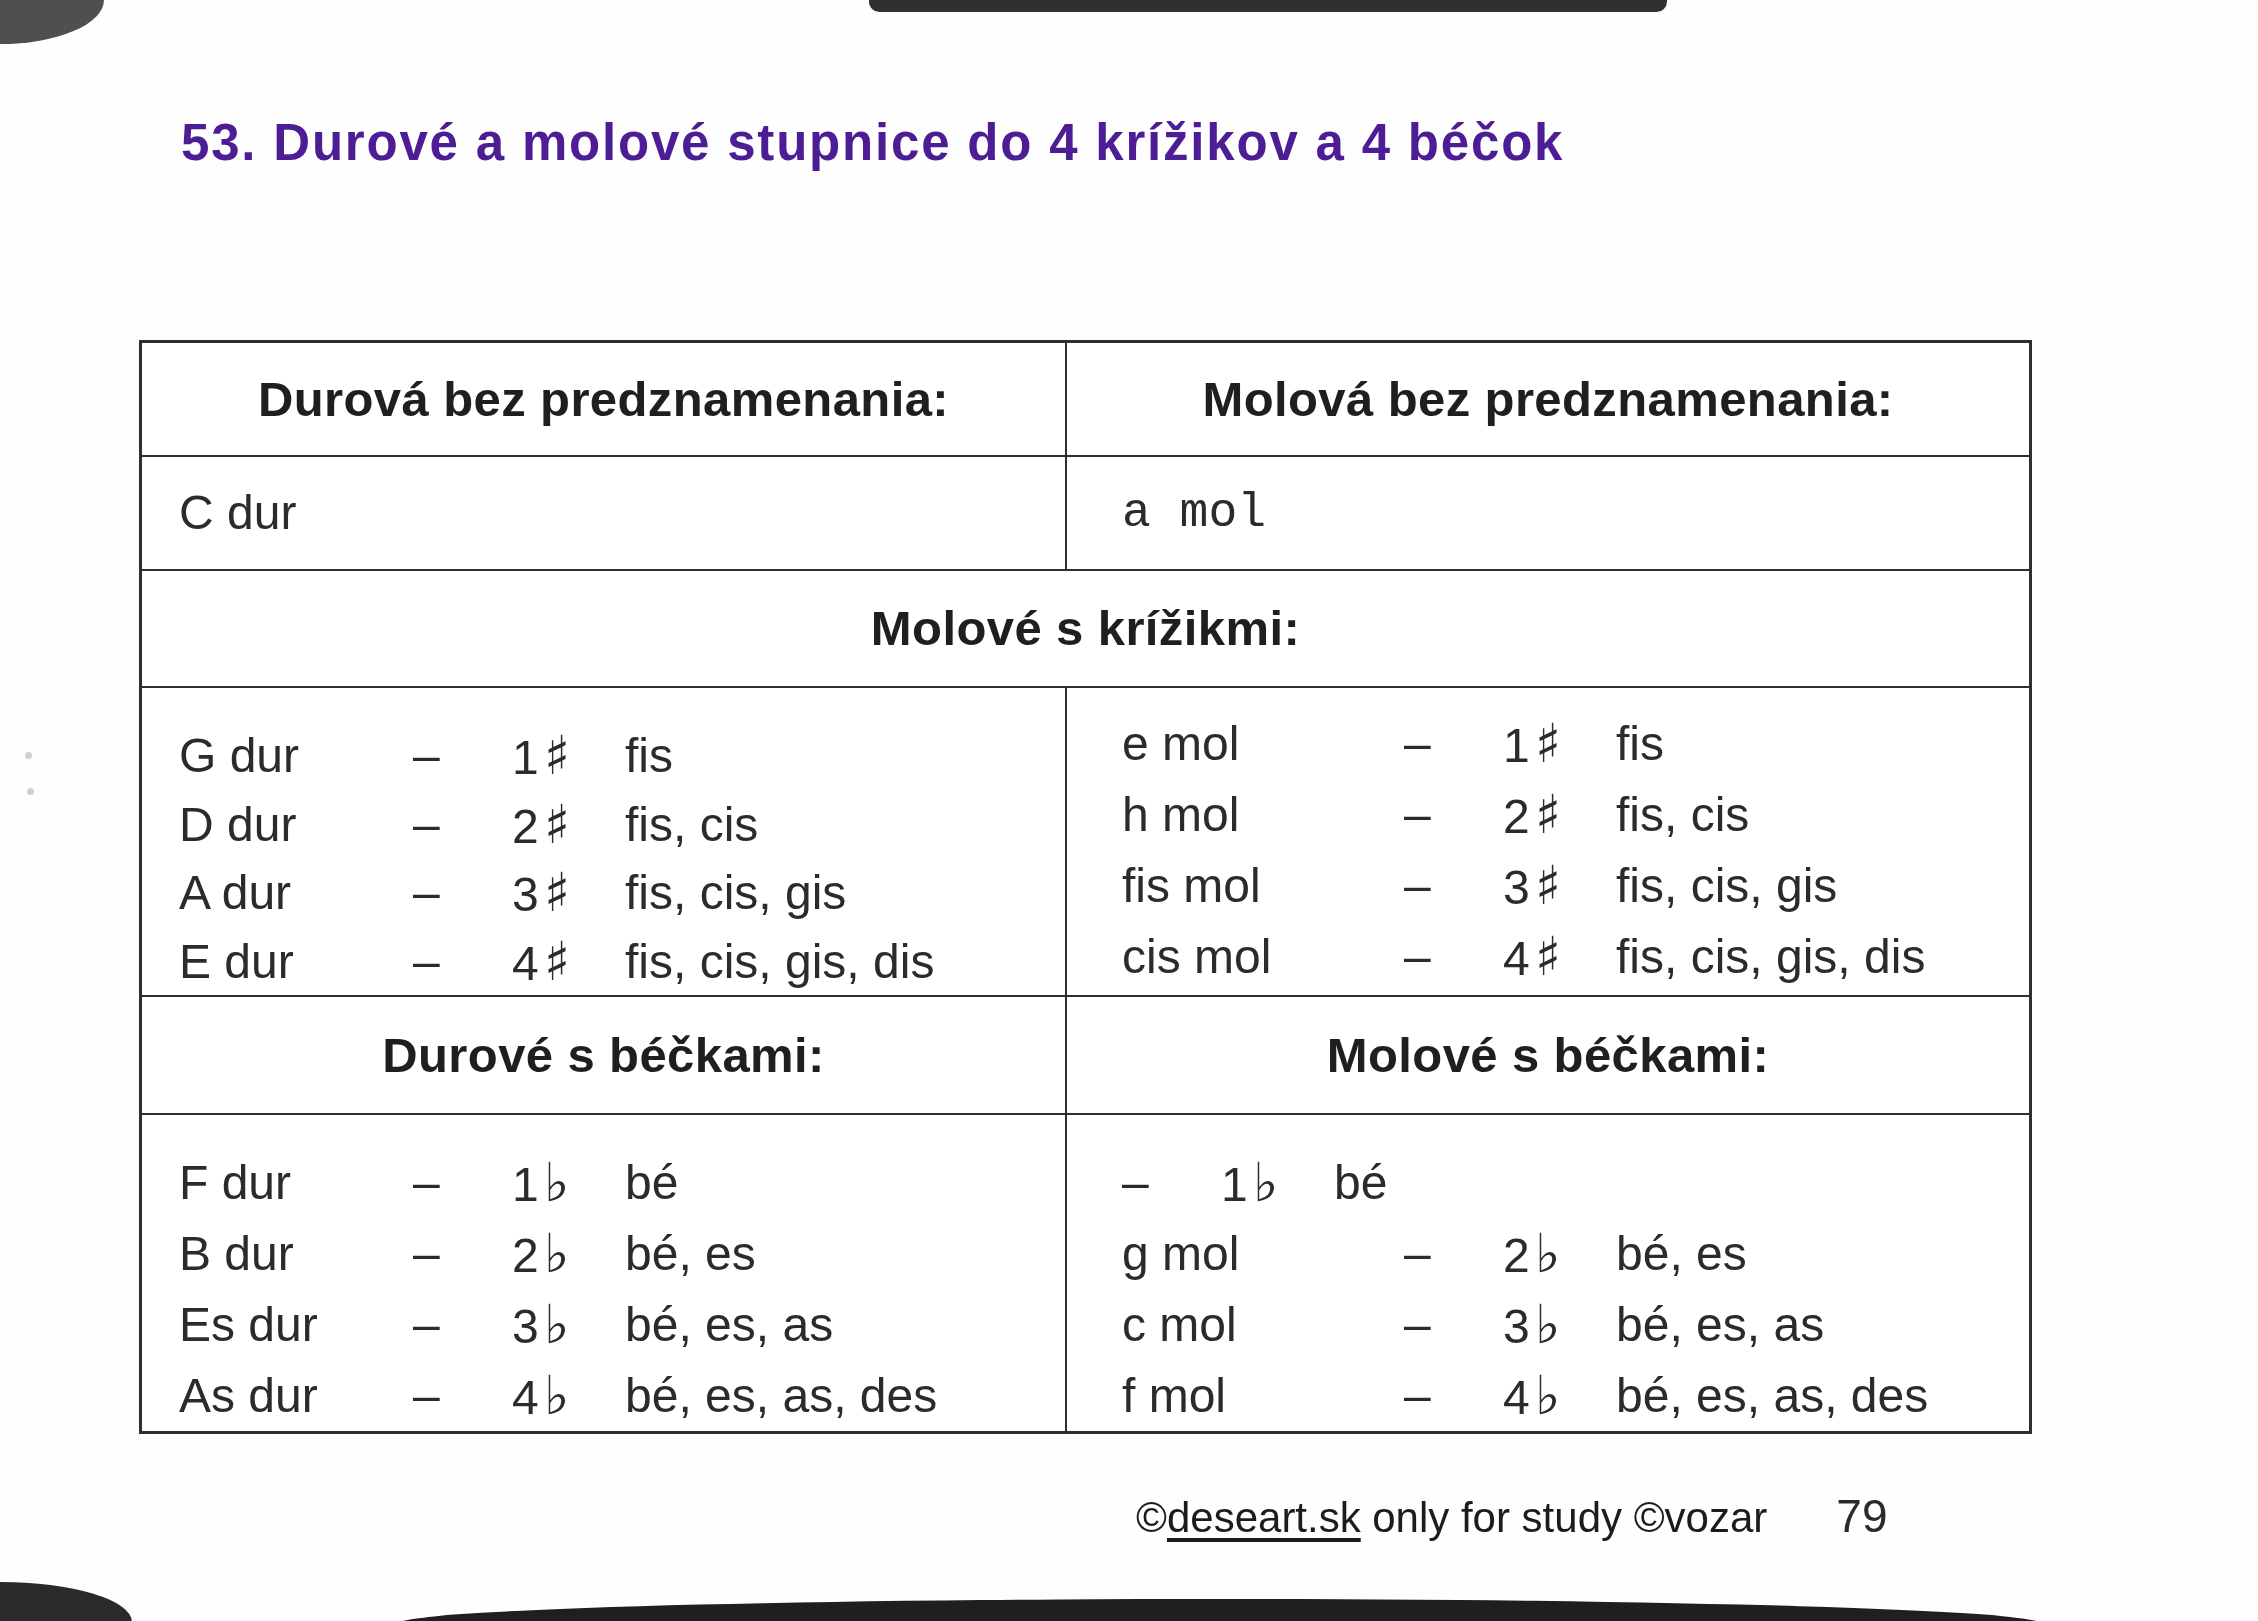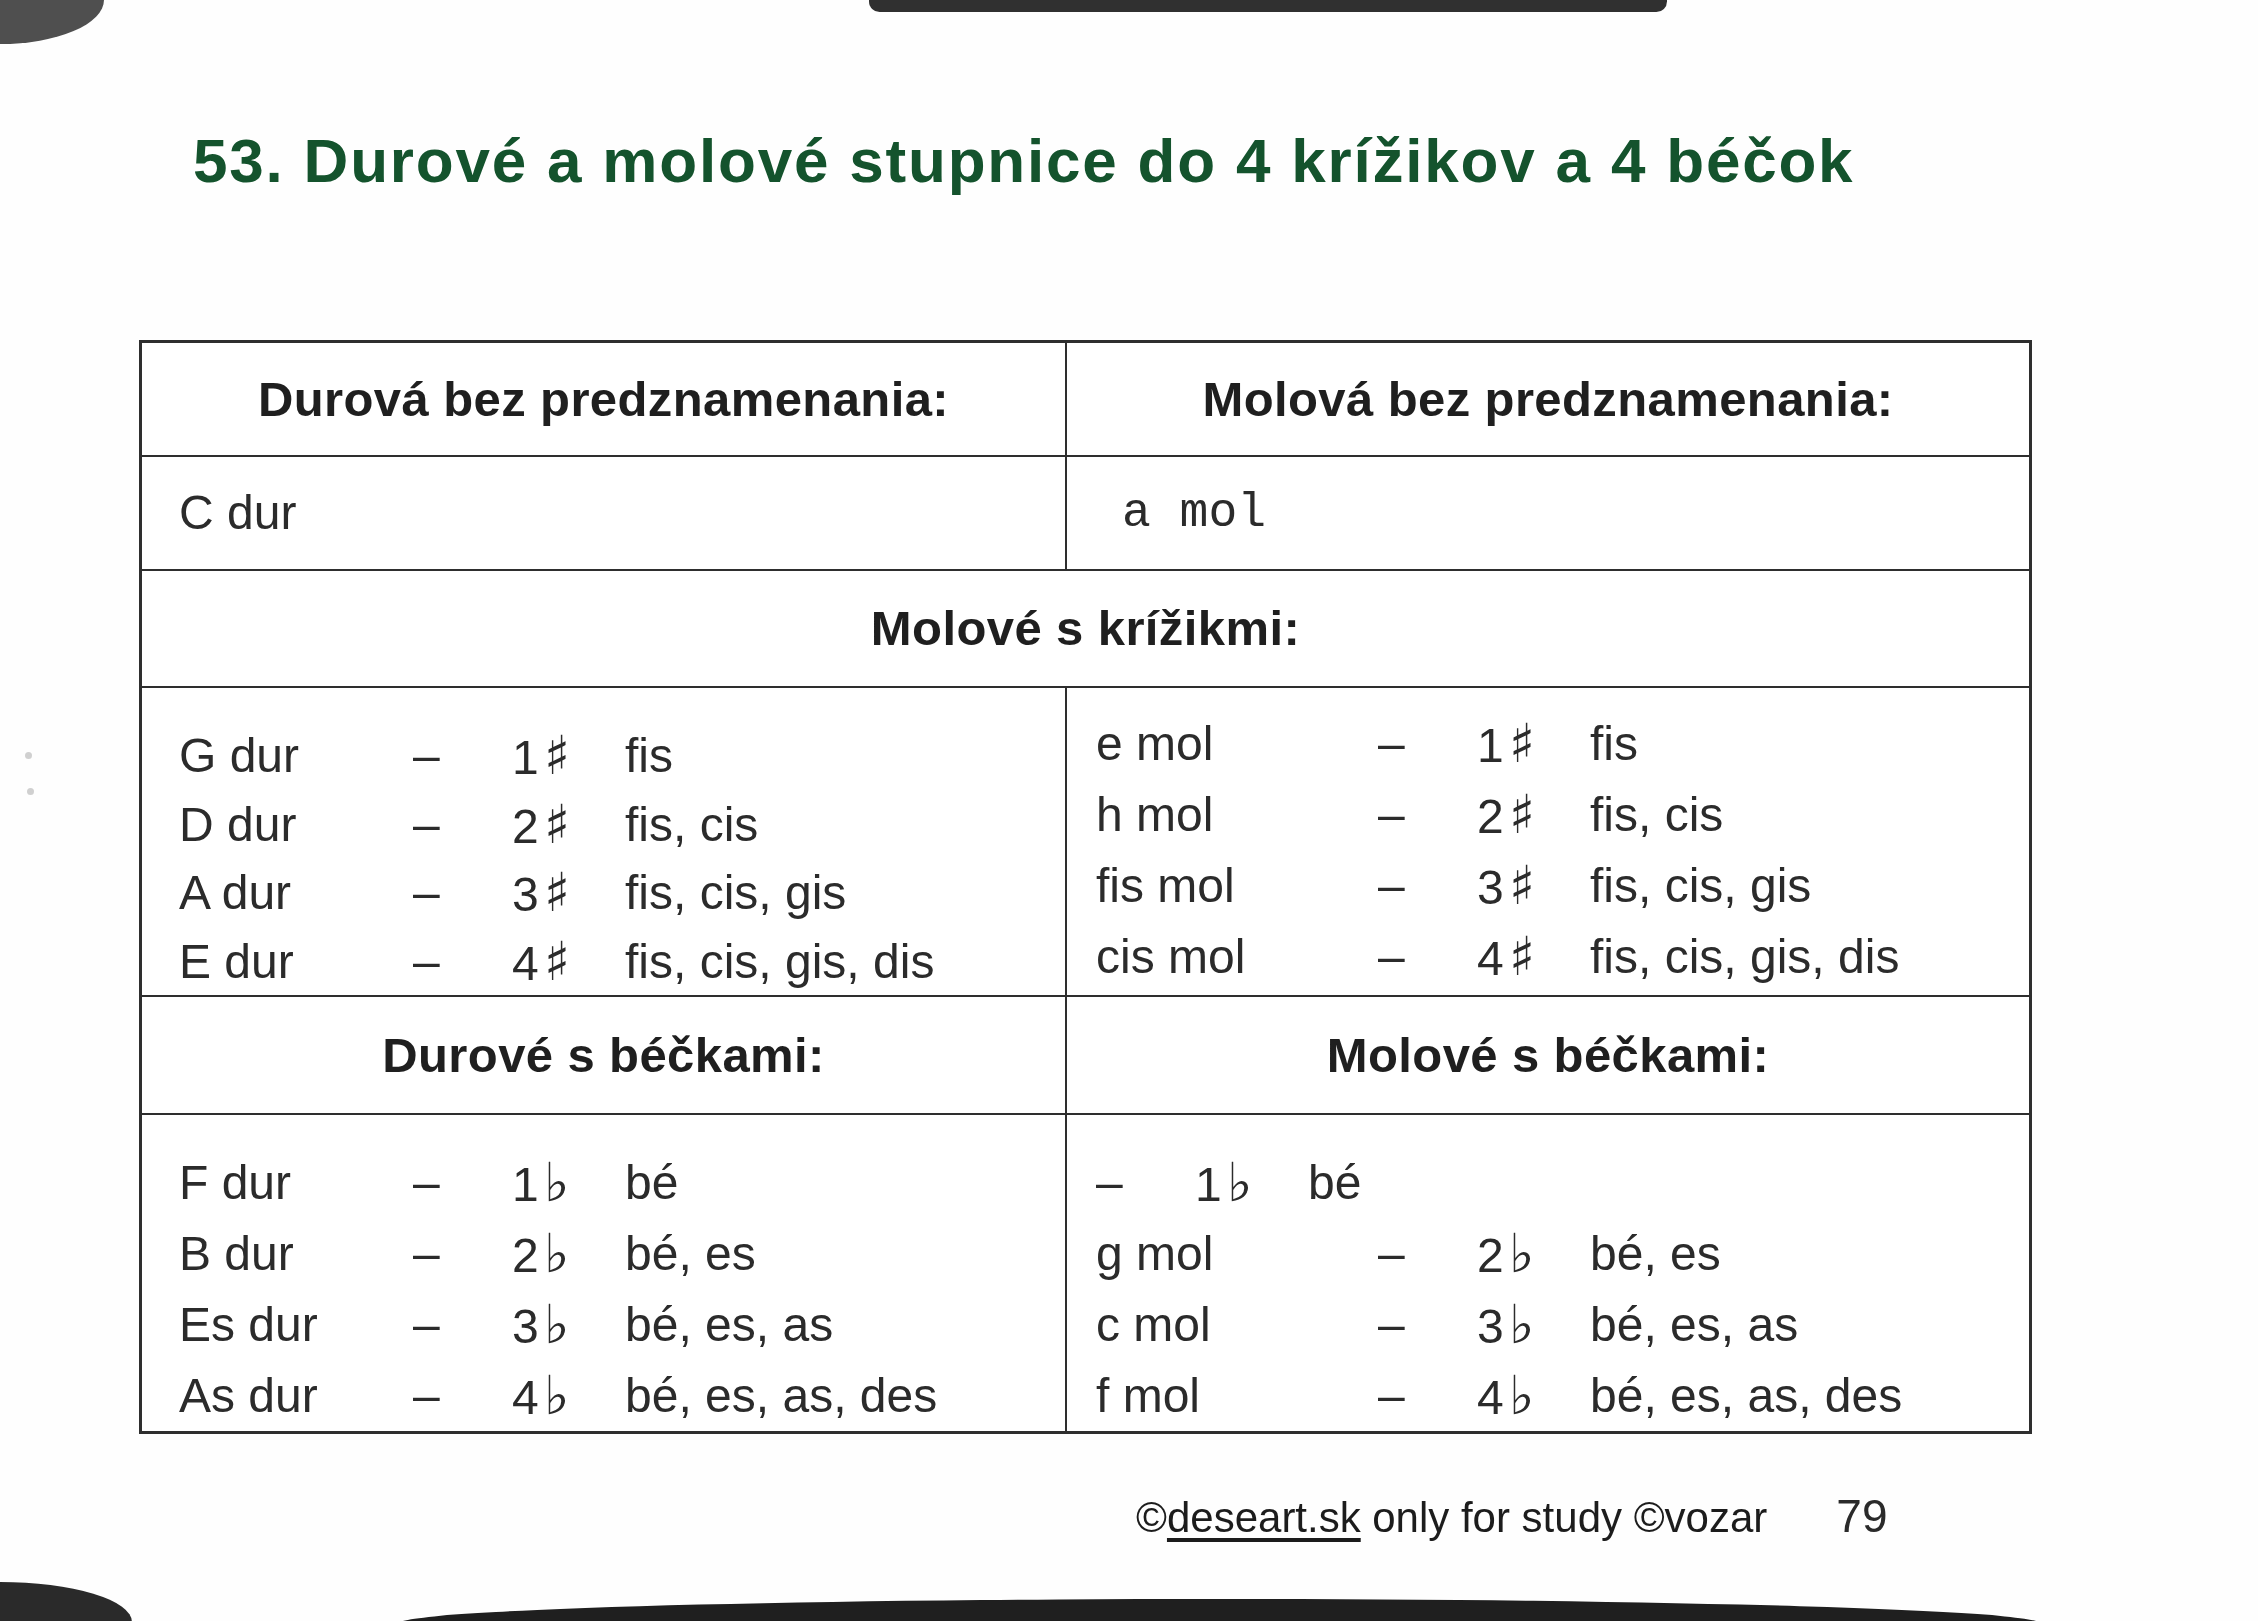--- a/index.html
+++ b/index.html
@@ -15,22 +15,22 @@
   .corner-tl{position:absolute;left:0;top:0;width:104px;height:44px;background:#4f4f4f;border-bottom-right-radius:100% 100%;}
   .bar-top{position:absolute;left:869px;top:0;width:798px;height:12.4px;background:#303030;border-radius:0 0 10.6px 10.6px;}
   .lens-bottom{position:absolute;left:399px;top:1599px;width:1641px;height:49px;background:#1f1f1f;border-radius:50%;}
   .corner-bl{position:absolute;left:0;top:1582px;width:132px;height:40px;background:#2a2a2a;border-top-right-radius:100% 100%;}
   .speck{position:absolute;width:7px;height:7px;border-radius:50%;background:#9a9a9a;opacity:.45;}
   .speck.s1{left:25px;top:752px;}
   .speck.s2{left:27px;top:788px;}
 
   
   .title{
-    position:absolute;left:181px;top:113px;margin:12px;
-    font-size:62px;font-weight:bold;letter-spacing:1.8px;color:#14532d;
+    position:absolute;left:181px;top:113px;margin:0;
+    font-size:51px;font-weight:bold;letter-spacing:1.8px;color:#4c1d95;
     white-space:nowrap;
   }
 
   
   .scale-table{
     position:absolute;left:139px;top:340px;width:1893px;height:1094px;
     border:3.5px solid #2e2e2e;box-sizing:border-box;
     display:flex;flex-direction:column;background:#fff;
   }
   .row{display:flex;box-sizing:border-box;border-bottom:2.6px solid #2e2e2e;}
@@ -43,21 +43,21 @@
   .cell{box-sizing:border-box;height:100%;}
   .c-left{width:925px;border-right:2.6px solid #2e2e2e;}
   .c-right{flex:1;}
   .head-cell{display:flex;align-items:center;justify-content:center;
     font-weight:bold;font-size:49px;color:#1f1f1f;letter-spacing:0.4px;}
   .plain-cell{display:flex;align-items:center;font-size:48px;color:#2b2b2b;}
   .plain-cell.pl{padding-left:37px;}
   .plain-cell.pr{padding-left:55px;font-family:Liberation Mono, monospace;}
   .list-cell{display:flex;flex-direction:column;}
   .list-cell.pl{padding-left:37px;padding-top:33px;}
-  .list-cell.pr{padding-left:29px;padding-top:19.4px;}
+  .list-cell.pr{padding-left:55px;padding-top:19.4px;}
   .r-flats .list-cell{padding-top:32px;}
 
   .scale-line{height:71px;display:flex;align-items:center;font-size:48px;color:#2b2b2b;}
   .c-left .sname{width:234px;}
   .c-right .sname{width:282px;}
   .dash{width:99px;}
   .sig{width:113px;display:flex;align-items:baseline;}
   .acc{font-family:"DejaVu Sans", sans-serif;font-size:1.12em;margin-left:5.3px;font-weight:500;}
   .notes{flex:1;white-space:nowrap;}
 

